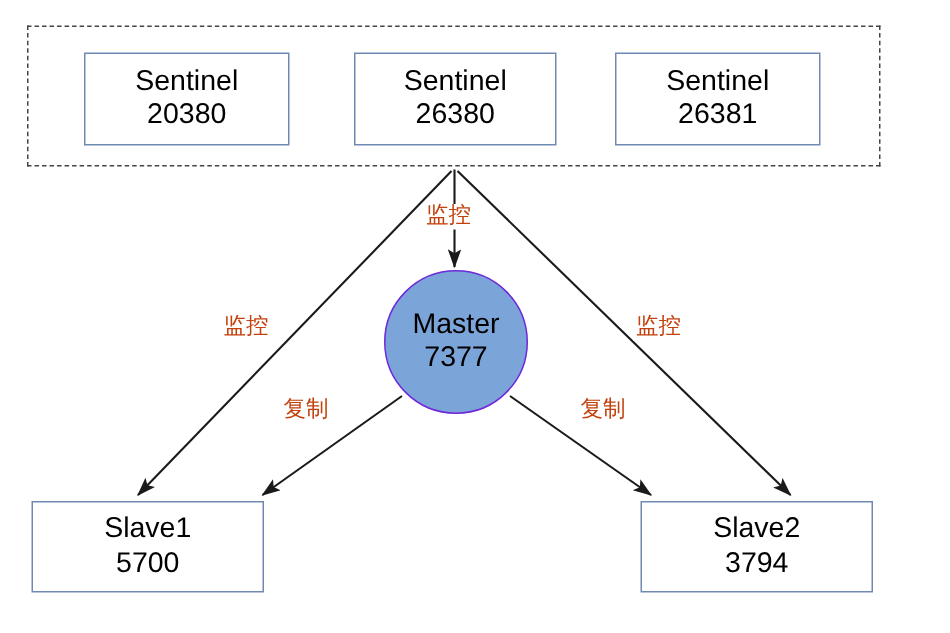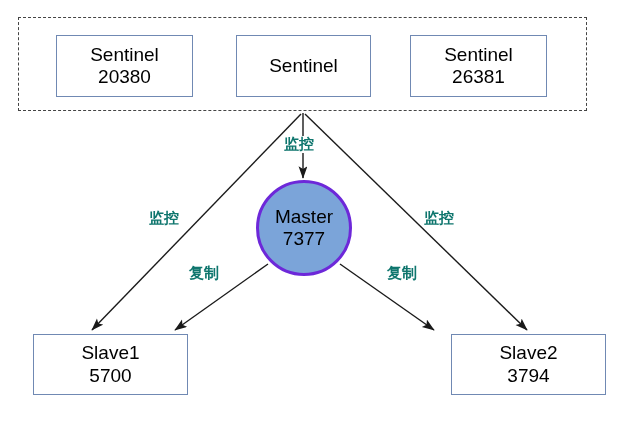--- a/index.html
+++ b/index.html
@@ -48,57 +48,56 @@
   .node-box .line2 {
     display: block;
     color: #000000;
     font-size: 19px;
     text-align: center;
     white-space: nowrap;
   }
   .sentinel-1 { left: 56px;  top: 35px; width: 137px; height: 62px; }
   .sentinel-2 { left: 236px; top: 35px; width: 135px; height: 62px; }
   .sentinel-3 { left: 410px; top: 35px; width: 137px; height: 62px; }
-  .slave-1    { left: 33px;  top: 334px; width: 155px; height: 61px; }
-  .slave-2    { left: 451px; top: 334px; width: 155px; height: 61px; }
+  .slave-1    { left: 21px;  top: 334px; width: 155px; height: 61px; }
+  .slave-2    { left: 427px; top: 334px; width: 155px; height: 61px; }
 
   .master-circle {
     position: absolute;
     left: 256px;
     top: 180px;
     width: 96px;
     height: 96px;
     border-radius: 50%;
     background: #7ba4d9;
-    border: 3px solid #6d28d9;
+    border: 1px solid #6d28d9;
     box-sizing: border-box;
     display: flex;
     flex-direction: column;
     align-items: center;
     justify-content: center;
     line-height: 1.16;
   }
   .master-circle .line1,
   .master-circle .line2 {
     display: block;
     color: #000000;
     font-size: 19px;
     text-align: center;
     white-space: nowrap;
   }
 
   .edge-label {
     position: absolute;
-    color: #0f766e;
+    color: #c2410c;
     font-size: 15px;
     white-space: nowrap;
     background: #ffffff;
     padding: 0 2px;
     line-height: 1.1;
-    font-weight: bold;
   }
   .lbl-mon-top   { left: 282px; top: 136px; }
   .lbl-mon-left  { left: 147px; top: 210px; }
   .lbl-mon-right { left: 422px; top: 210px; }
   .lbl-rep-left  { left: 187px; top: 265px; }
   .lbl-rep-right { left: 385px; top: 265px; }
 </style>
 </head>
 <body>
 
@@ -124,20 +123,21 @@
 
   <div class="sentinel-group"></div>
 
   <div class="node-box sentinel-1">
     <span class="line1">Sentinel</span>
     <span class="line2">20380</span>
   </div>
 
   <div class="node-box sentinel-2">
     <span class="line1">Sentinel</span>
+    <span class="line2">26380</span>
   </div>
 
   <div class="node-box sentinel-3">
     <span class="line1">Sentinel</span>
     <span class="line2">26381</span>
   </div>
 
   <div class="master-circle">
     <span class="line1">Master</span>
     <span class="line2">7377</span>

